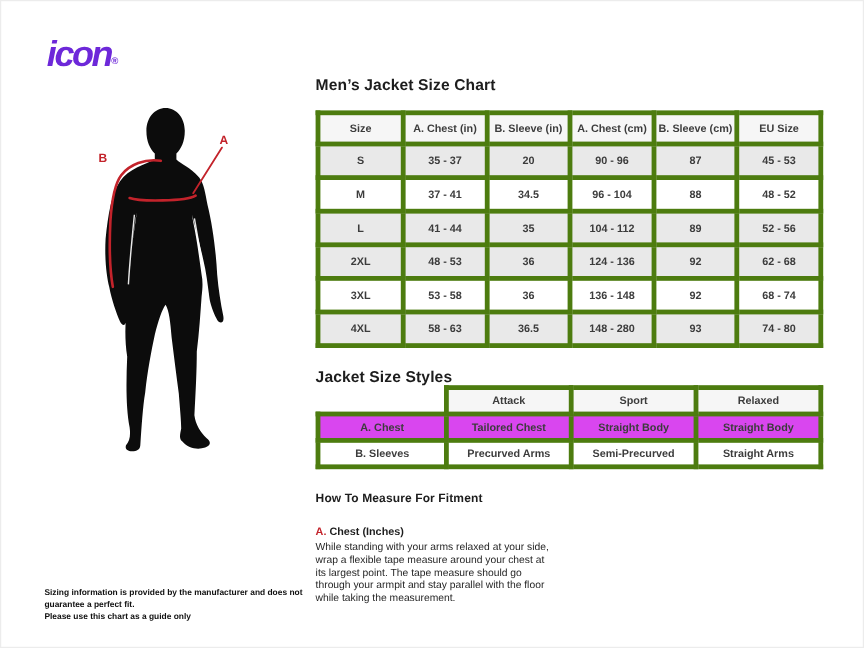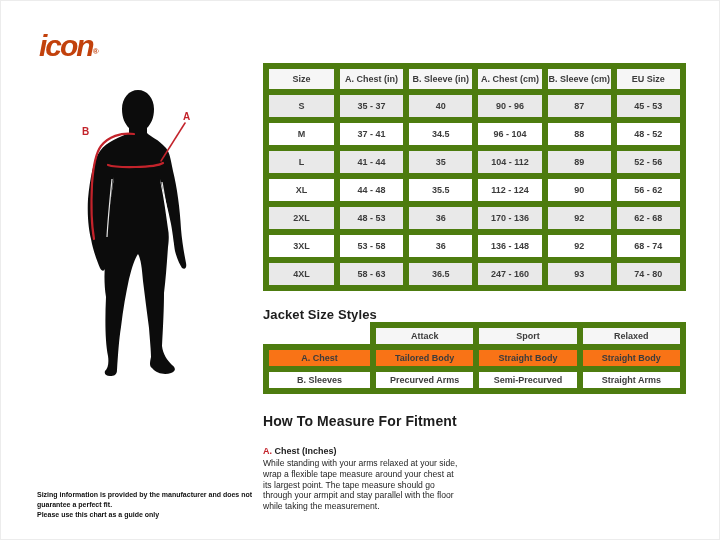--- a/index.html
+++ b/index.html
@@ -6,45 +6,45 @@
   html,body { background:#fff; }
   .page {
     position:relative; width:720px; height:540px; background:#fff;
     font-family:"Liberation Sans", sans-serif; overflow:hidden;
     border:1px solid #ececec;
   }
   
   .logo {
     position:absolute; left:38px; top:28px;
     font-size:30px; font-weight:bold; font-style:italic;
-    letter-spacing:-2px; color:#c2410c;
+    letter-spacing:-2px; color:#6d28d9;
   }
   .logo .reg { font-size:8px; font-style:normal; letter-spacing:0; vertical-align:2px; }
   
   .figure { position:absolute; left:70px; top:86px; width:140px; height:290px; }
   
   .right { position:absolute; left:262px; top:62px; width:423px; }
   h1, h2 { font-size:13px; font-weight:bold; color:#1d1d1d; letter-spacing:0.1px; }
   h1 { margin-bottom:14px; }
   h2.styles-h { margin-top:16px; }
-  h2.measure-h { margin-top:19px; margin-bottom:17px; font-size:14px; }
+  h2.measure-h { margin-top:19px; margin-bottom:17px; font-size:10px; }
   table { border-collapse:collapse; width:423px; table-layout:fixed; }
   th, td {
-    border:6px solid #4d7c0f; text-align:center; vertical-align:middle;
+    border:4px solid #4d7c0f; text-align:center; vertical-align:middle;
     font-size:9px; color:#3c3c3c; font-weight:bold; padding:0;
   }
   .sizes th { height:26px; background:#f6f6f6; }
   .sizes td { height:28px; background:#fff; }
   .sizes tr.alt td { background:#e9e9e9; }
   .sizes .c0 { width:71px; }
   .styles th, .styles td { height:22px;margin-left:40px; }
   .styles th { background:#f6f6f6; }
   .styles th.blank { border:none; background:transparent; }
   .styles .lc { width:107px; }
-  .styles tr.shade td { background:#f97316; }
+  .styles tr.shade td { background:#d946ef; }
   .styles td { background:#fff; }
   
   .measure-cols { display:flex; gap:10px; margin-top:12px; }
   .mcol { width:196px; }
   .mhead { font-size:9px; font-weight:bold; color:#1d1d1d; margin-bottom:2px; }
   .mhead .red { color:#c3232b; }
   .mcol p { font-size:8.6px; line-height:1.26; color:#1f1f1f; font-weight:normal; }
   
   .disclaimer {
     position:absolute; left:36px; top:489px; font-size:7px; line-height:1.45;
@@ -86,20 +86,21 @@
 
     <path d="M63,47 C50,45 37,50 30,59 C24,67 22,82 21,97 C20,117 20,135 23,152" stroke="#c3232b" stroke-width="2.2" fill="none" stroke-linecap="round"></path>
     <path d="M37,78 C45,81 84,81 92,76" stroke="#c3232b" stroke-width="2.2" fill="none" stroke-linecap="round"></path>
     <path d="M114,36 L90,74" stroke="#c3232b" stroke-width="1.5" fill="none" stroke-linecap="round"></path>
     <text class="mlabel" x="112" y="33">A</text>
     <text class="mlabel" x="11" y="48">B</text>
   </svg>
 
   <div class="right">
 
+    <h1>Men’s Jacket Size Chart</h1>
 
     <table class="sizes">
       <colgroup>
           <col class="c0">
           <col>
           <col>
           <col>
           <col>
           <col>
         </colgroup>
@@ -110,70 +111,62 @@
           <th>B. Sleeve (in)</th>
           <th>A. Chest (cm)</th>
           <th>B. Sleeve (cm)</th>
           <th>EU Size</th>
         </tr>
       </thead>
       <tbody>
         <tr class="alt">
           <td>S</td>
             <td>35 - 37</td>
-            <td>40</td>
+            <td>20</td>
             <td>90 - 96</td>
             <td>87</td>
             <td>45 - 53</td>
         </tr>
         <tr>
           <td>M</td>
             <td>37 - 41</td>
             <td>34.5</td>
             <td>96 - 104</td>
             <td>88</td>
             <td>48 - 52</td>
         </tr>
         <tr class="alt">
           <td>L</td>
             <td>41 - 44</td>
             <td>35</td>
             <td>104 - 112</td>
             <td>89</td>
             <td>52 - 56</td>
         </tr>
-        <tr>
-          <td>XL</td>
-            <td>44 - 48</td>
-            <td>35.5</td>
-            <td>112 - 124</td>
-            <td>90</td>
-            <td>56 - 62</td>
-        </tr>
         <tr class="alt">
           <td>2XL</td>
             <td>48 - 53</td>
             <td>36</td>
-            <td>170 - 136</td>
+            <td>124 - 136</td>
             <td>92</td>
             <td>62 - 68</td>
         </tr>
         <tr>
           <td>3XL</td>
             <td>53 - 58</td>
             <td>36</td>
             <td>136 - 148</td>
             <td>92</td>
             <td>68 - 74</td>
         </tr>
         <tr class="alt">
           <td>4XL</td>
             <td>58 - 63</td>
             <td>36.5</td>
-            <td>247 - 160</td>
+            <td>148 - 280</td>
             <td>93</td>
             <td>74 - 80</td>
         </tr>
       </tbody>
     </table>
 
     <h2 class="styles-h">Jacket Size Styles</h2>
 
     <table class="styles">
       <colgroup>
@@ -186,21 +179,21 @@
         <tr>
           <th class="blank"></th>
           <th>Attack</th>
           <th>Sport</th>
           <th>Relaxed</th>
         </tr>
       </thead>
       <tbody>
         <tr class="shade">
           <td>A. Chest</td>
-            <td>Tailored Body</td>
+            <td>Tailored Chest</td>
             <td>Straight Body</td>
             <td>Straight Body</td>
         </tr>
         <tr>
           <td>B. Sleeves</td>
             <td>Precurved Arms</td>
             <td>Semi-Precurved</td>
             <td>Straight Arms</td>
         </tr>
       </tbody>

